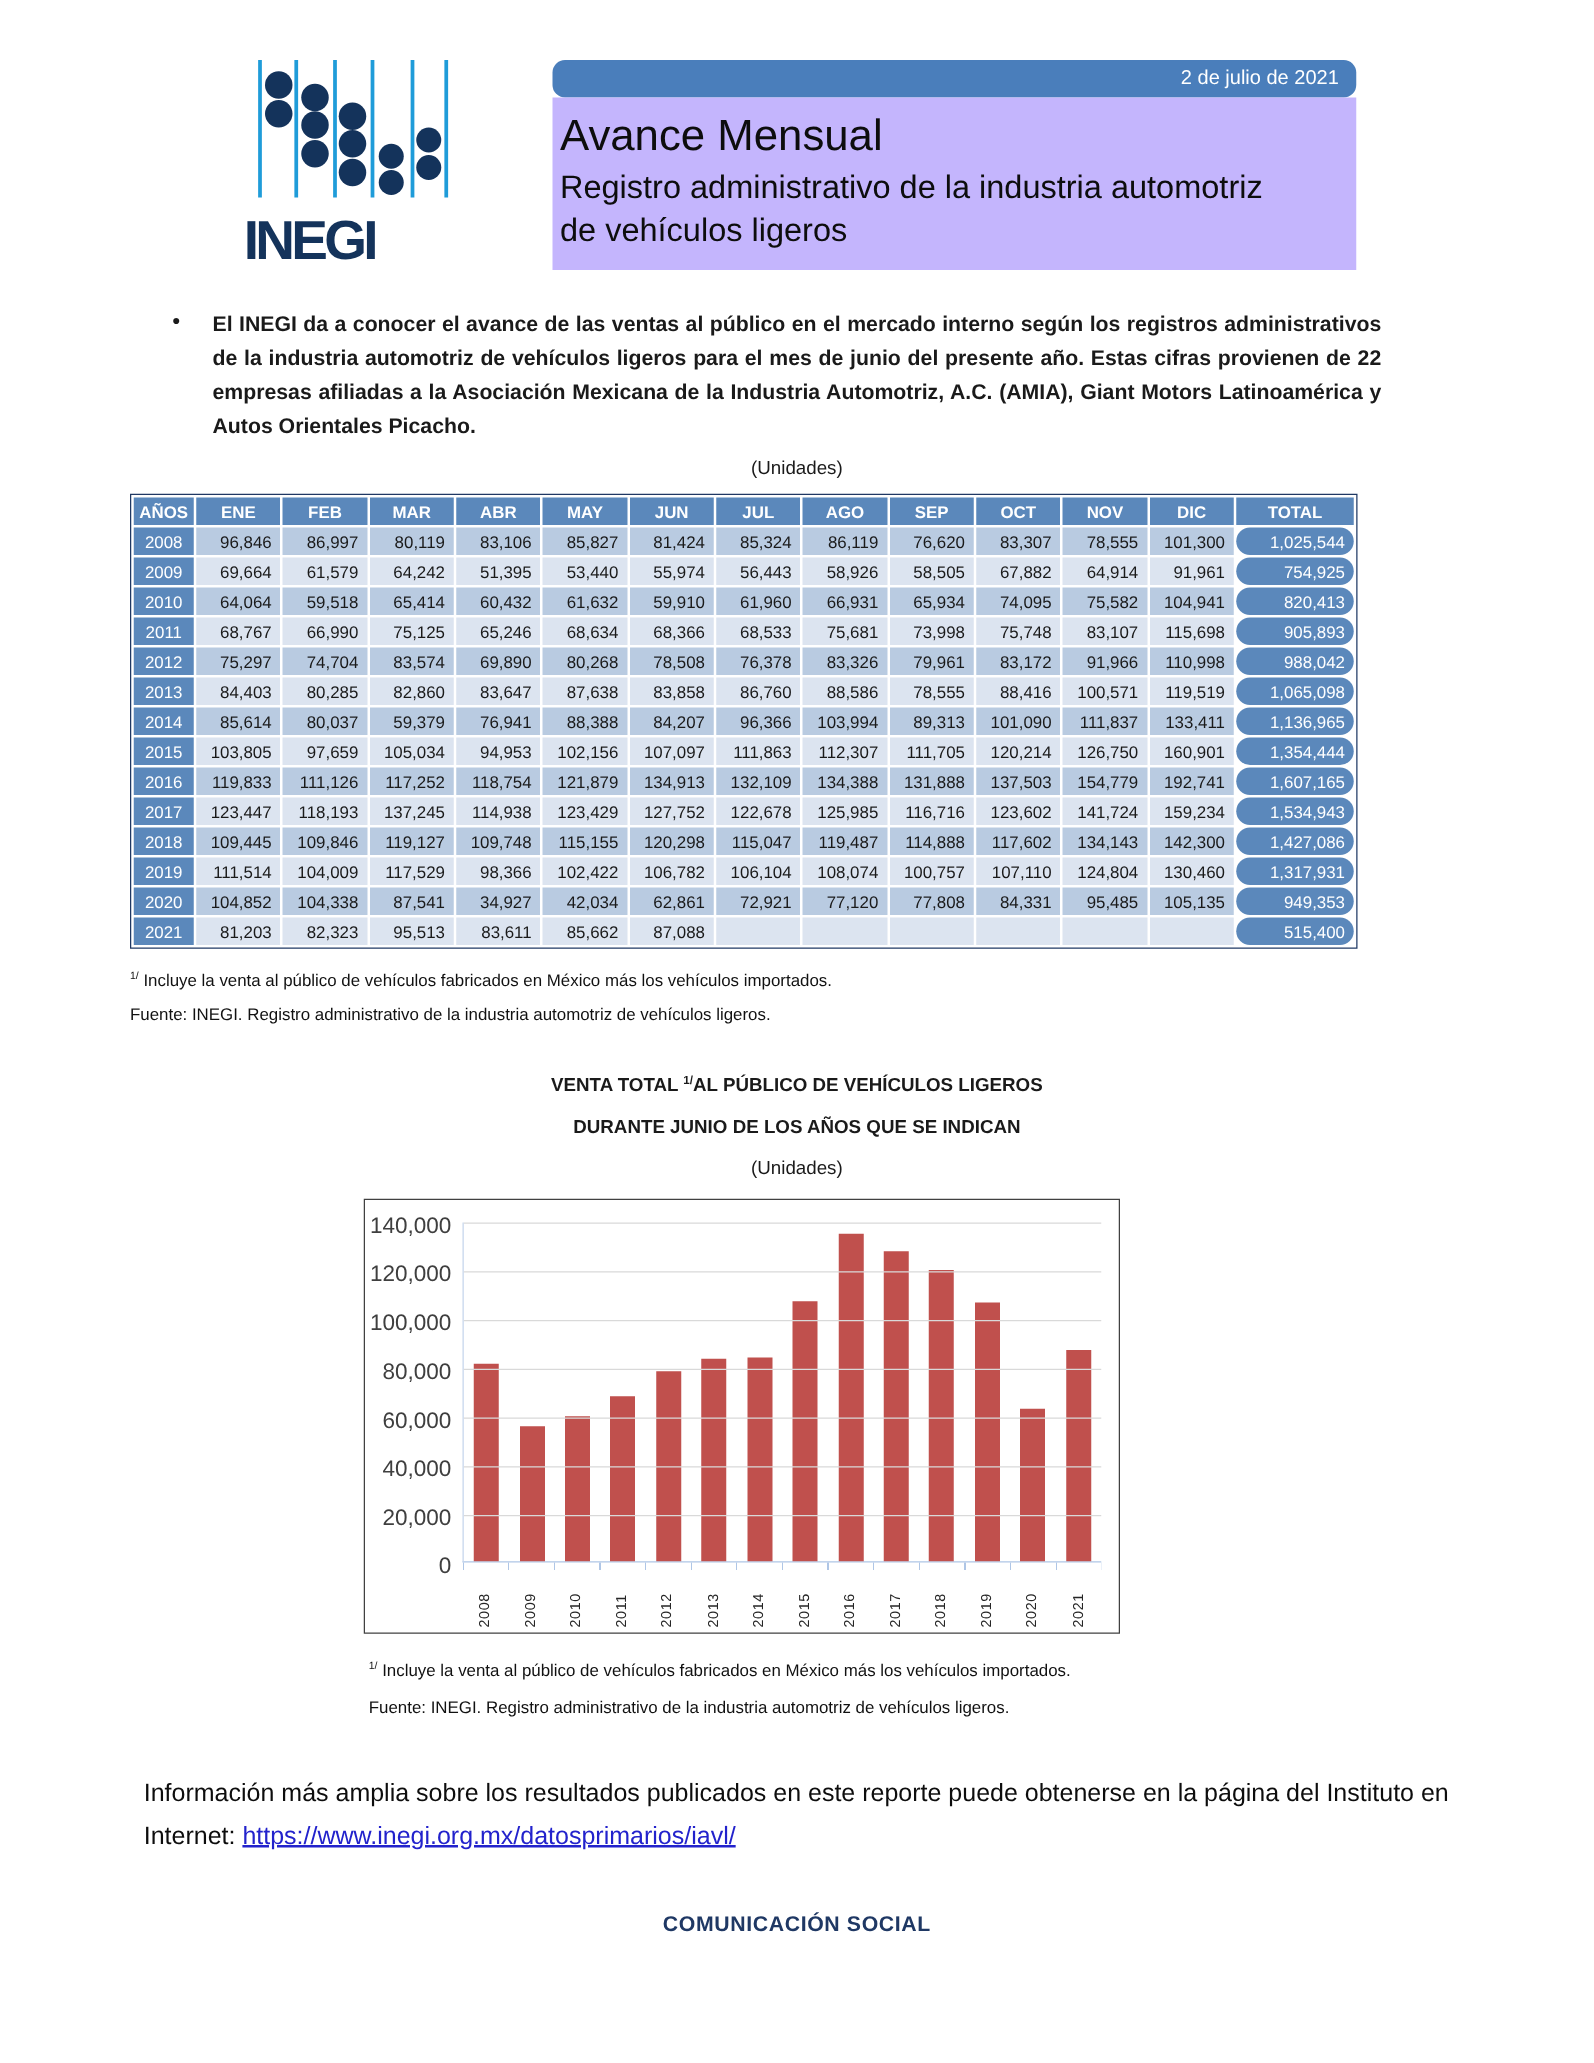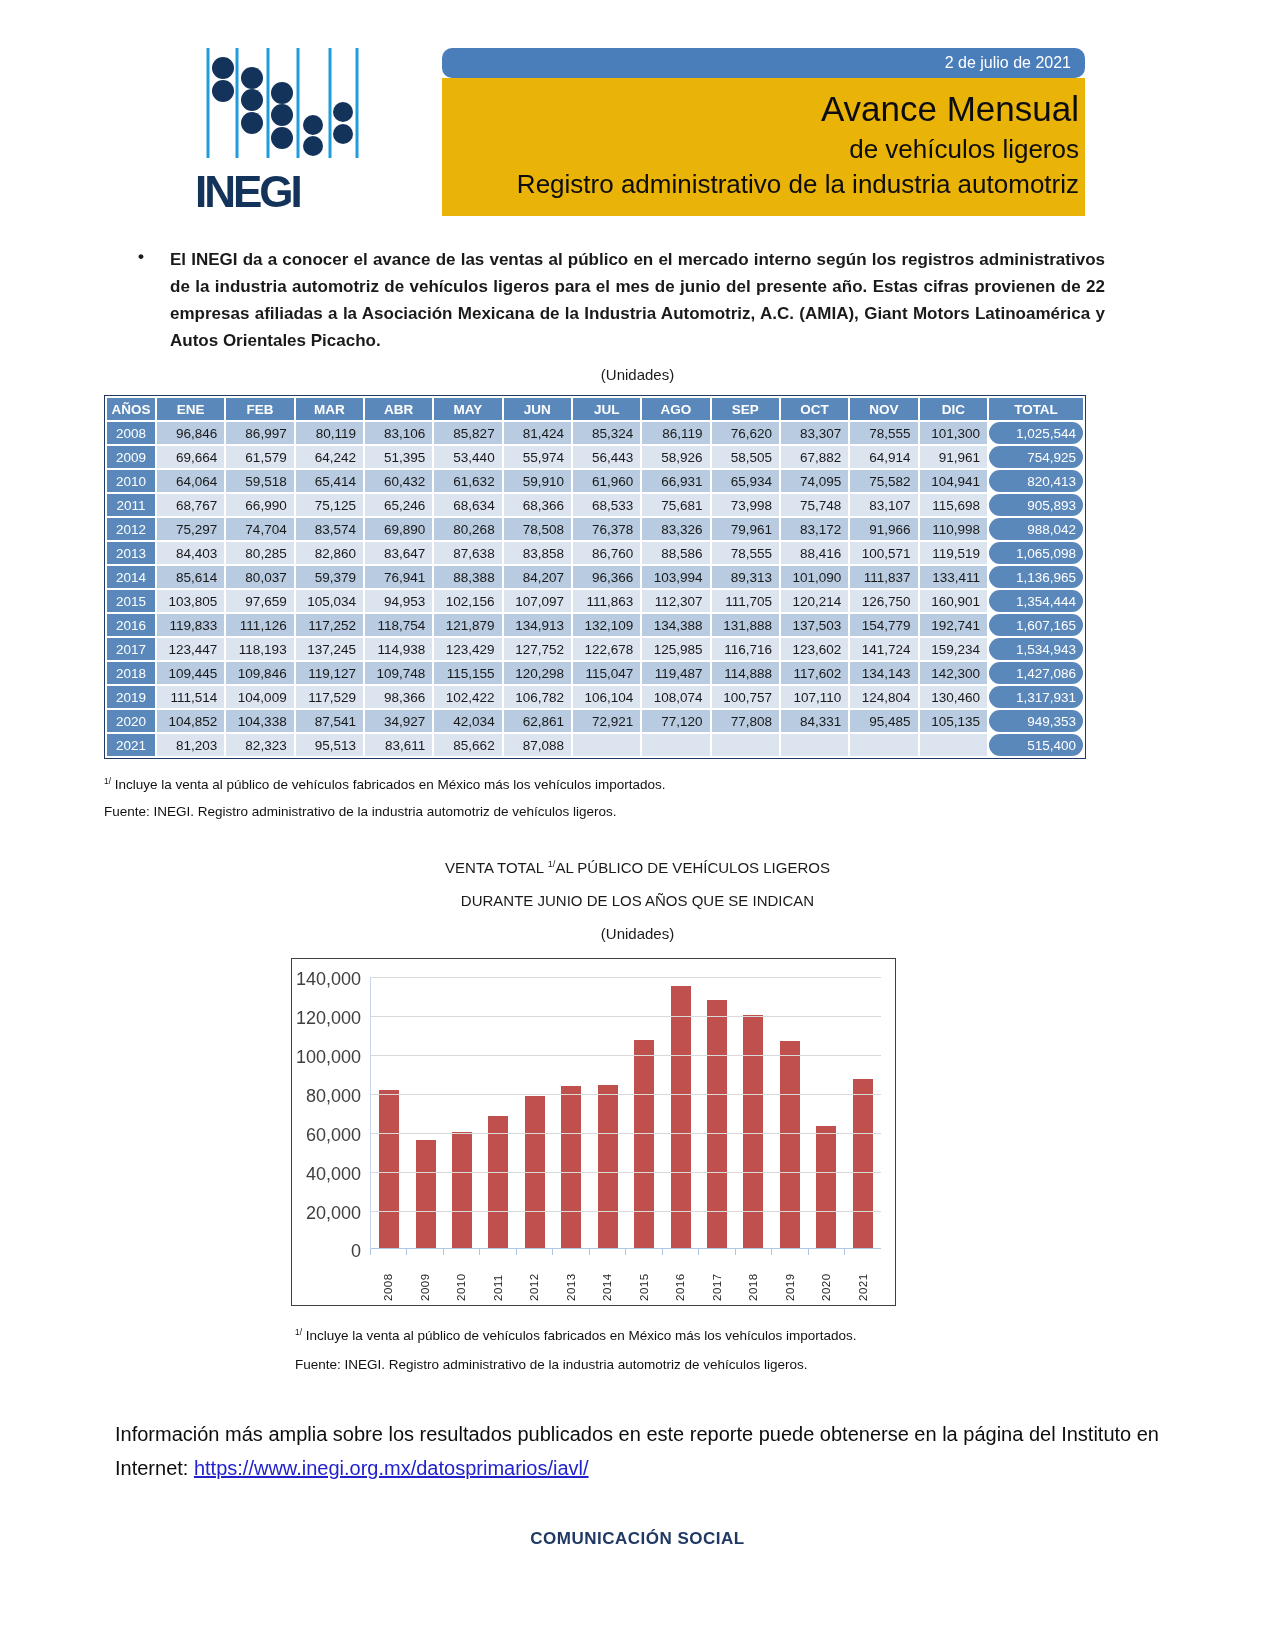--- a/index.html
+++ b/index.html
@@ -12,21 +12,21 @@
 
   
   .header-row { display:flex; justify-content:space-between; padding:48px 190px 0 195px; }
   .logo { width:168px; }
   .logo-text { font-size:44px; font-weight:700; letter-spacing:-3px; color:#14335B; line-height:1; margin-top:6px; }
   .banner { width:643px; }
   .banner-date {
     background:#4A7EBB; color:#ffffff; height:30px; line-height:30px;
     text-align:right; padding-right:14px; font-size:16px;border-radius:10px;
   }
-  .banner-body { background:#eab308; color:#0d0d0d; text-align:right; padding:8px 6px 14px 6px; }
+  .banner-body { background:#c4b5fd; color:#0d0d0d; text-align:left; padding:8px 6px 14px 6px; }
   .banner-title { font-size:35px; line-height:1.3; }
   .banner-sub { font-size:26px; line-height:1.35; }
 
   
   .intro { display:flex; margin:30px 170px 0 138px; }
   .intro .bullet { width:32px; font-size:17px; font-weight:700; padding-top:1px; }
   .intro p { flex:1; font-size:17px; font-weight:700; line-height:1.6; text-align:justify; }
 
   
   .tbl-title { text-align:center; font-size:15px; font-weight:700; margin-top:30px; }
@@ -39,21 +39,21 @@
   td.year { background:#5B88BB; color:#ffffff; text-align:center; }
   td.val { text-align:right; padding-right:7px; }
   tr.dark td.val { background:#B9CBE1; }
   tr.light td.val { background:#DCE4F0; }
   td.total { background:#5B88BB; color:#ffffff; text-align:right; padding-right:7px;border-radius:11px; }
 
   .footnotes { margin:12px 0 0 104px; font-size:13.5px; line-height:2.0; color:#111; }
 
   
   .chart-titles { text-align:center; margin-top:34px; }
-  .chart-title-line { font-size:15px; font-weight:400; margin-top:16px; }
+  .chart-title-line { font-size:15px; font-weight:700; margin-top:16px; }
   .chart-units { font-size:15px; margin-top:16px; }
   .chart-box { margin:16px 0 0 291px; width:605px; height:348px; border:1.5px solid #404040; background:#ffffff; }
   .plot { position:relative; height:272px; margin:18px 14px 0 78px;
           border-left:1px solid #C5D5EC; border-bottom:1px solid #AFC6E6; }
   .gridline { position:absolute; left:0; right:0; height:1px; background:#D9D9D9; }
   .ylabel { position:absolute; left:-76px; width:66px; text-align:right; font-size:18px; color:#3f3f3f; }
   .bars { position:absolute; left:0; right:0; top:0; bottom:0; display:flex; align-items:flex-end; justify-content:space-around; }
   .bar { width:20px; background:#C0504D; }
   .tickrow { height:6px; margin:0 14px 0 78px;
     background-image:repeating-linear-gradient(to right,#AFC6E6 0,#AFC6E6 1px,transparent 1px,transparent calc(100%/14)); }
@@ -96,22 +96,22 @@
           <circle cx="148" cy="64" r="10"></circle>
             <circle cx="148" cy="86" r="10"></circle>
         </g>
       </svg>
       <div class="logo-text">INEGI</div>
     </div>
     <div class="banner">
       <div class="banner-date">2 de julio de 2021</div>
       <div class="banner-body">
         <div class="banner-title">Avance Mensual</div>
+        <div class="banner-sub">Registro administrativo de la industria automotriz</div>
         <div class="banner-sub">de vehículos ligeros</div>
-        <div class="banner-sub">Registro administrativo de la industria automotriz</div>
       </div>
     </div>
   </div>
 
   <div class="intro">
     <span class="bullet">•</span>
     <p>El INEGI da a conocer el avance de las ventas al público en el mercado interno según los registros administrativos de la industria automotriz de vehículos ligeros para el mes de junio del presente año. Estas cifras provienen de 22 empresas afiliadas a la Asociación Mexicana de la Industria Automotriz, A.C. (AMIA), Giant Motors Latinoamérica y Autos Orientales Picacho.</p>
   </div>
 
   <div class="tbl-units">(Unidades)</div>

